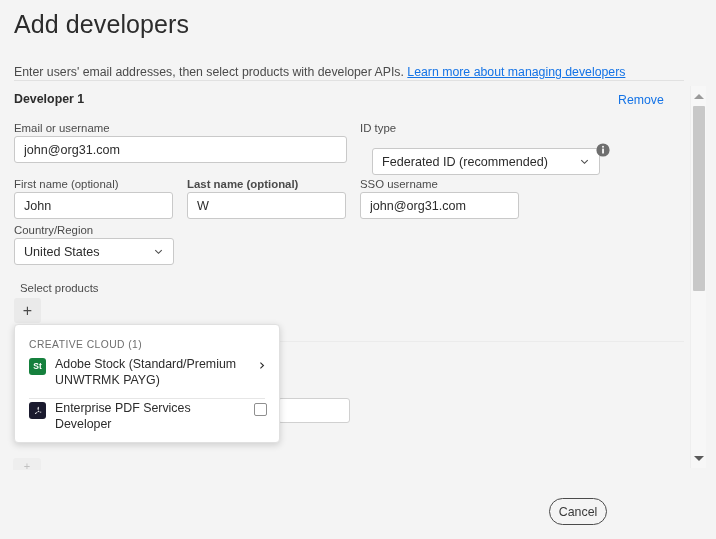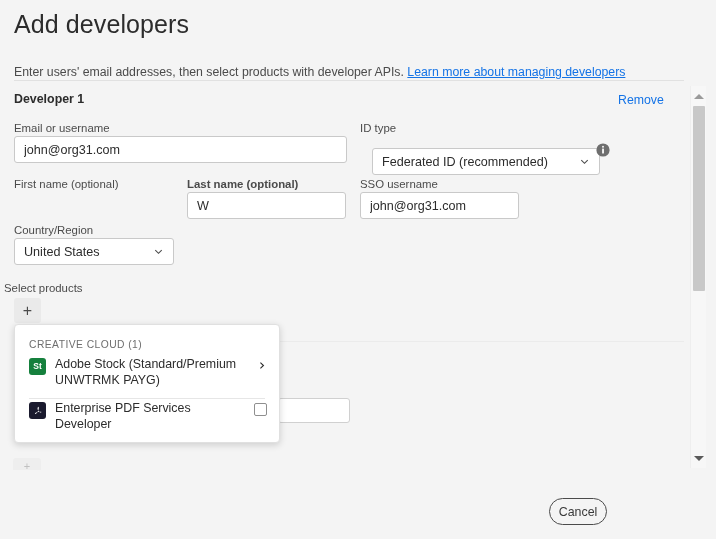--- a/index.html
+++ b/index.html
@@ -125,21 +125,21 @@
   #lbl-first      { left: 14px;  top: 106px; }
   #inp-first      { left: 14px;  top: 120px; width: 159px; height: 27px; }
   #lbl-last       { left: 187px; top: 106px; font-weight: bold; }
   #inp-last       { left: 187px; top: 120px; width: 159px; height: 27px; }
   #lbl-sso        { left: 360px; top: 106px; }
   #inp-sso        { left: 360px; top: 120px; width: 159px; height: 27px; }
 
   #lbl-country    { left: 14px;  top: 152px; }
   #sel-country    { left: 14px;  top: 166px; width: 160px; height: 27px; gap: 16px; }
 
-  #lbl-products   { left: 4px;  top: 210px; text-align: right; }
+  #lbl-products   { left: 20px;  top: 210px; text-align: right; }
   #btn-add-product {
     position: absolute; left: 14px; top: 226px;
     width: 27px; height: 25px;
     background: #eaeaea; border: none; border-radius: 3px;
     color: #4b4b4b; font-size: 16px; line-height: 25px; text-align: center;
     cursor: pointer; font-family: "Liberation Sans", sans-serif;
   }
 
   
   #ghost-divider {
@@ -326,20 +326,21 @@
   </div>
   <div id="info-icon">
     <svg viewBox="0 0 14 14" width="14" height="14">
       <circle cx="7" cy="7" r="6.6" fill="#6e6e6e"></circle>
       <circle cx="7" cy="3.8" r="0.95" fill="#ffffff"></circle>
       <rect x="6.15" y="5.6" width="1.75" height="5.0" rx="0.5" fill="#ffffff"></rect>
     </svg>
   </div>
 
   <div class="field-label" id="lbl-first">First name (optional)</div>
+  <input class="text-input" id="inp-first" type="text" value="John" style="">
 
   <div class="field-label" id="lbl-last">Last name (optional)</div>
   <input class="text-input" id="inp-last" type="text" value="W" style="">
 
   <div class="field-label" id="lbl-sso">SSO username</div>
   <input class="text-input" id="inp-sso" type="text" value="john@org31.com" style="">
 
   <div class="field-label" id="lbl-country">Country/Region</div>
   <div class="select-box" id="sel-country">
     <span class="sel-val">United States</span>

